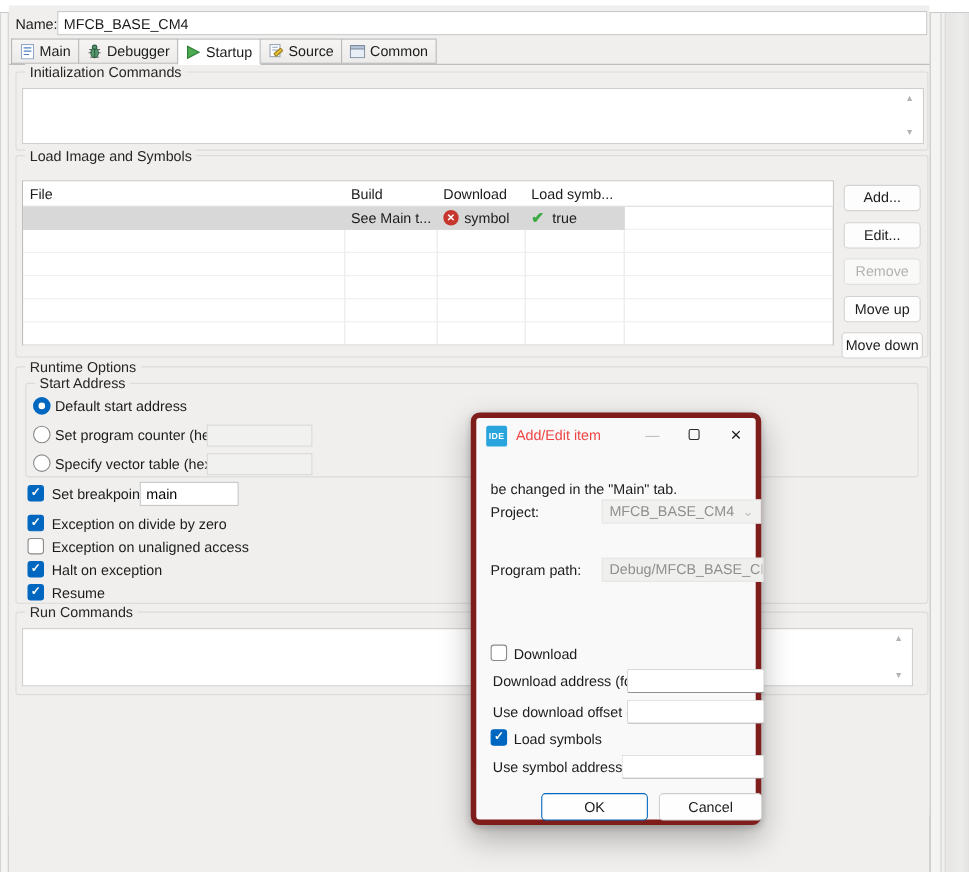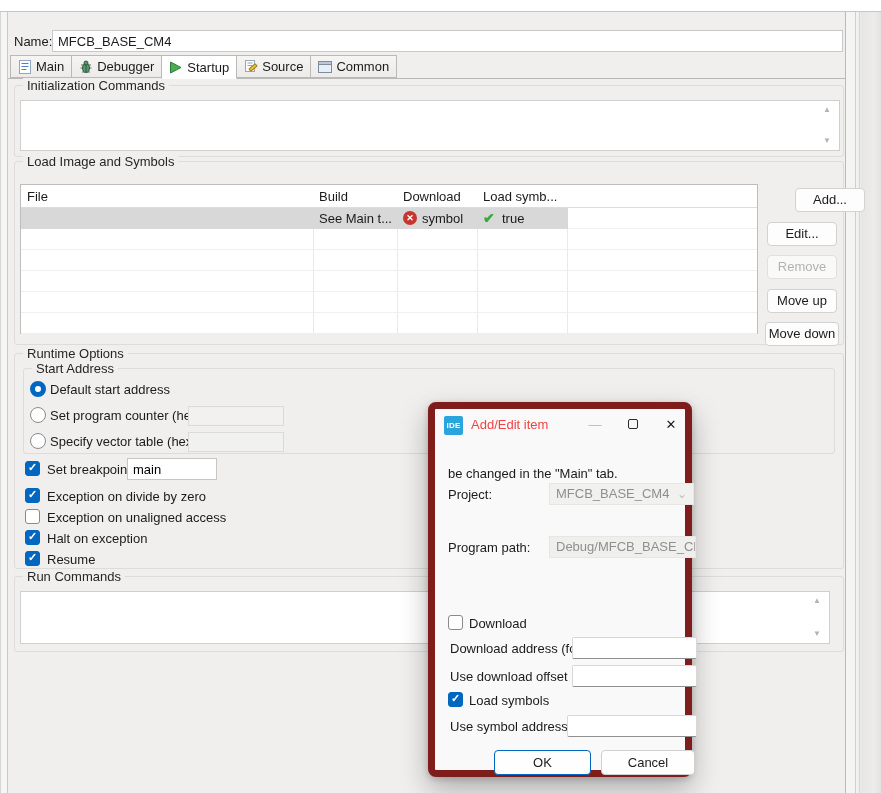--- a/index.html
+++ b/index.html
@@ -9,21 +9,21 @@
 
   
   .edge-top { position:absolute; left:0; top:0; width:881px; height:12px; background:#ffffff; border-bottom:1px solid #c6c6c6; }
   .edge-left { position:absolute; left:0; top:12px; width:8px; height:781px; background:#f5f5f4; border-right:1px solid #c9c9c9; border-left:1px solid #d6d6d6; }
   .edge-right { position:absolute; left:845px; top:12px; width:36px; height:781px;
     background:linear-gradient(to right,#f4f4f3 0,#f4f4f3 10px,#e7e6e5 16px,#ececeb 28px,#e2e1e0 36px);
     border-left:1px solid #b9b9b9; }
   .edge-right .vline1 { position:absolute; left:9px; top:0; width:1px; height:100%; background:#cfcfce; }
   .edge-right .vline2 { position:absolute; left:13px; top:0; width:1px; height:100%; background:#d8d8d7; }
 
-  .panel { position:absolute; left:8px; top:25px; width:837px; height:736px; background:#f0efee; }
+  .panel { position:absolute; left:8px; top:5px; width:837px; height:736px; background:#f0efee; }
 
   label, .lbl { font-size:13px; color:#1b1b1b; }
 
   
   .name-label { position:absolute; left:6px; top:9px; }
   .name-input { position:absolute; left:44px; top:5px; width:791px; height:22px; background:#fff;
     border:1px solid #c9c9c9; font:13px "Liberation Sans",sans-serif; padding:0 5px; color:#1b1b1b; }
 
   
   .tabbar { position:absolute; left:0; top:30px; width:837px; height:24px; border-bottom:1px solid #b9b9b9; }
@@ -69,21 +69,21 @@
   .radio.sel { border:5px solid #0067c0; }
   .check { position:absolute; width:15px; height:15px; border-radius:3px; background:#fff; border:1px solid #8a8a8a; }
   .check.on { background:#0067c0; border-color:#0067c0; }
   .check.on::after { content:"✓"; position:absolute; left:2px; top:-1px; color:#fff; font-size:11px; font-weight:bold; }
 
   .hexinput { position:absolute; width:96px; height:20px; background:#f1f1f0; border:1px solid #dadada; }
   .bpinput { position:absolute; height:22px; background:#fff; border:1px solid #c6c6c6; font:13px "Liberation Sans",sans-serif; padding:0 5px; }
 
   
   .dialog { position:absolute; left:428px; top:375px; width:264px; height:375px; background:#f9f9f9;
-    border:7px solid #7f1d1d; border-radius:8px; box-shadow:0 12px 28px rgba(0,0,0,.28), 0 2px 6px rgba(0,0,0,.18); z-index:10;margin-top:27px; }
+    border:5px solid #7f1d1d; border-radius:8px; box-shadow:0 12px 28px rgba(0,0,0,.28), 0 2px 6px rgba(0,0,0,.18); z-index:10; }
   .dtitlebar { position:absolute; left:0; top:0; width:100%; height:31px; }
   .dappicon { position:absolute; left:9px; top:7px; width:19px; height:19px; background:#29a4dc; color:#fff;
     font-size:8px; font-weight:bold; text-align:center; line-height:19px; border-radius:2px; letter-spacing:.3px; }
   .dtitle { position:absolute; left:36px; top:8px; font-size:13px; color:#ef4444; }
   .capbtn { position:absolute; top:1px; width:38px; height:29px; text-align:center; line-height:29px; color:#1b1b1b; }
   .cap-min { left:141px; color:#b9b9b9; font-size:13px; }
   .cap-max { left:179px; }
   .cap-max .box { display:inline-block; width:10px; height:10px; border:1.3px solid #2b2b2b; border-radius:2px; }
   .cap-close { left:217px; font-size:13px; }
   .dmsg { position:absolute; left:13px; font-size:13px; color:#1b1b1b; }
@@ -201,21 +201,21 @@
           <span class="cellicon true-icon" style="left:462px;">✔</span>
           <span class="td" style="left:481px;">true</span>
         </div>
         <div class="trow" style="top:44px;"></div>
         <div class="trow" style="top:65px;"></div>
         <div class="trow" style="top:86px;"></div>
         <div class="trow" style="top:107px;"></div>
         <div class="trow" style="top:128px;"></div>
       </div>
 
-      <div class="pbtn" style="top:26px;margin-left:28px;">Add...</div>
+      <div class="pbtn" style="top:26px;">Add...</div>
       <div class="pbtn" style="top:60px;">Edit...</div>
       <div class="pbtn disabled" style="top:93px;">Remove</div>
       <div class="pbtn" style="top:127px;">Move up</div>
       <div class="pbtn" style="top:160px; width:74px; left:750px;">Move down</div>
     </div>
 
     <div class="group" style="left:6px; top:328px; width:830px; height:216px;">
       <span class="legend">Runtime Options</span>
 
       <div class="group" style="left:8px; top:14px; width:812px; height:86px; background:#f0efee;">

